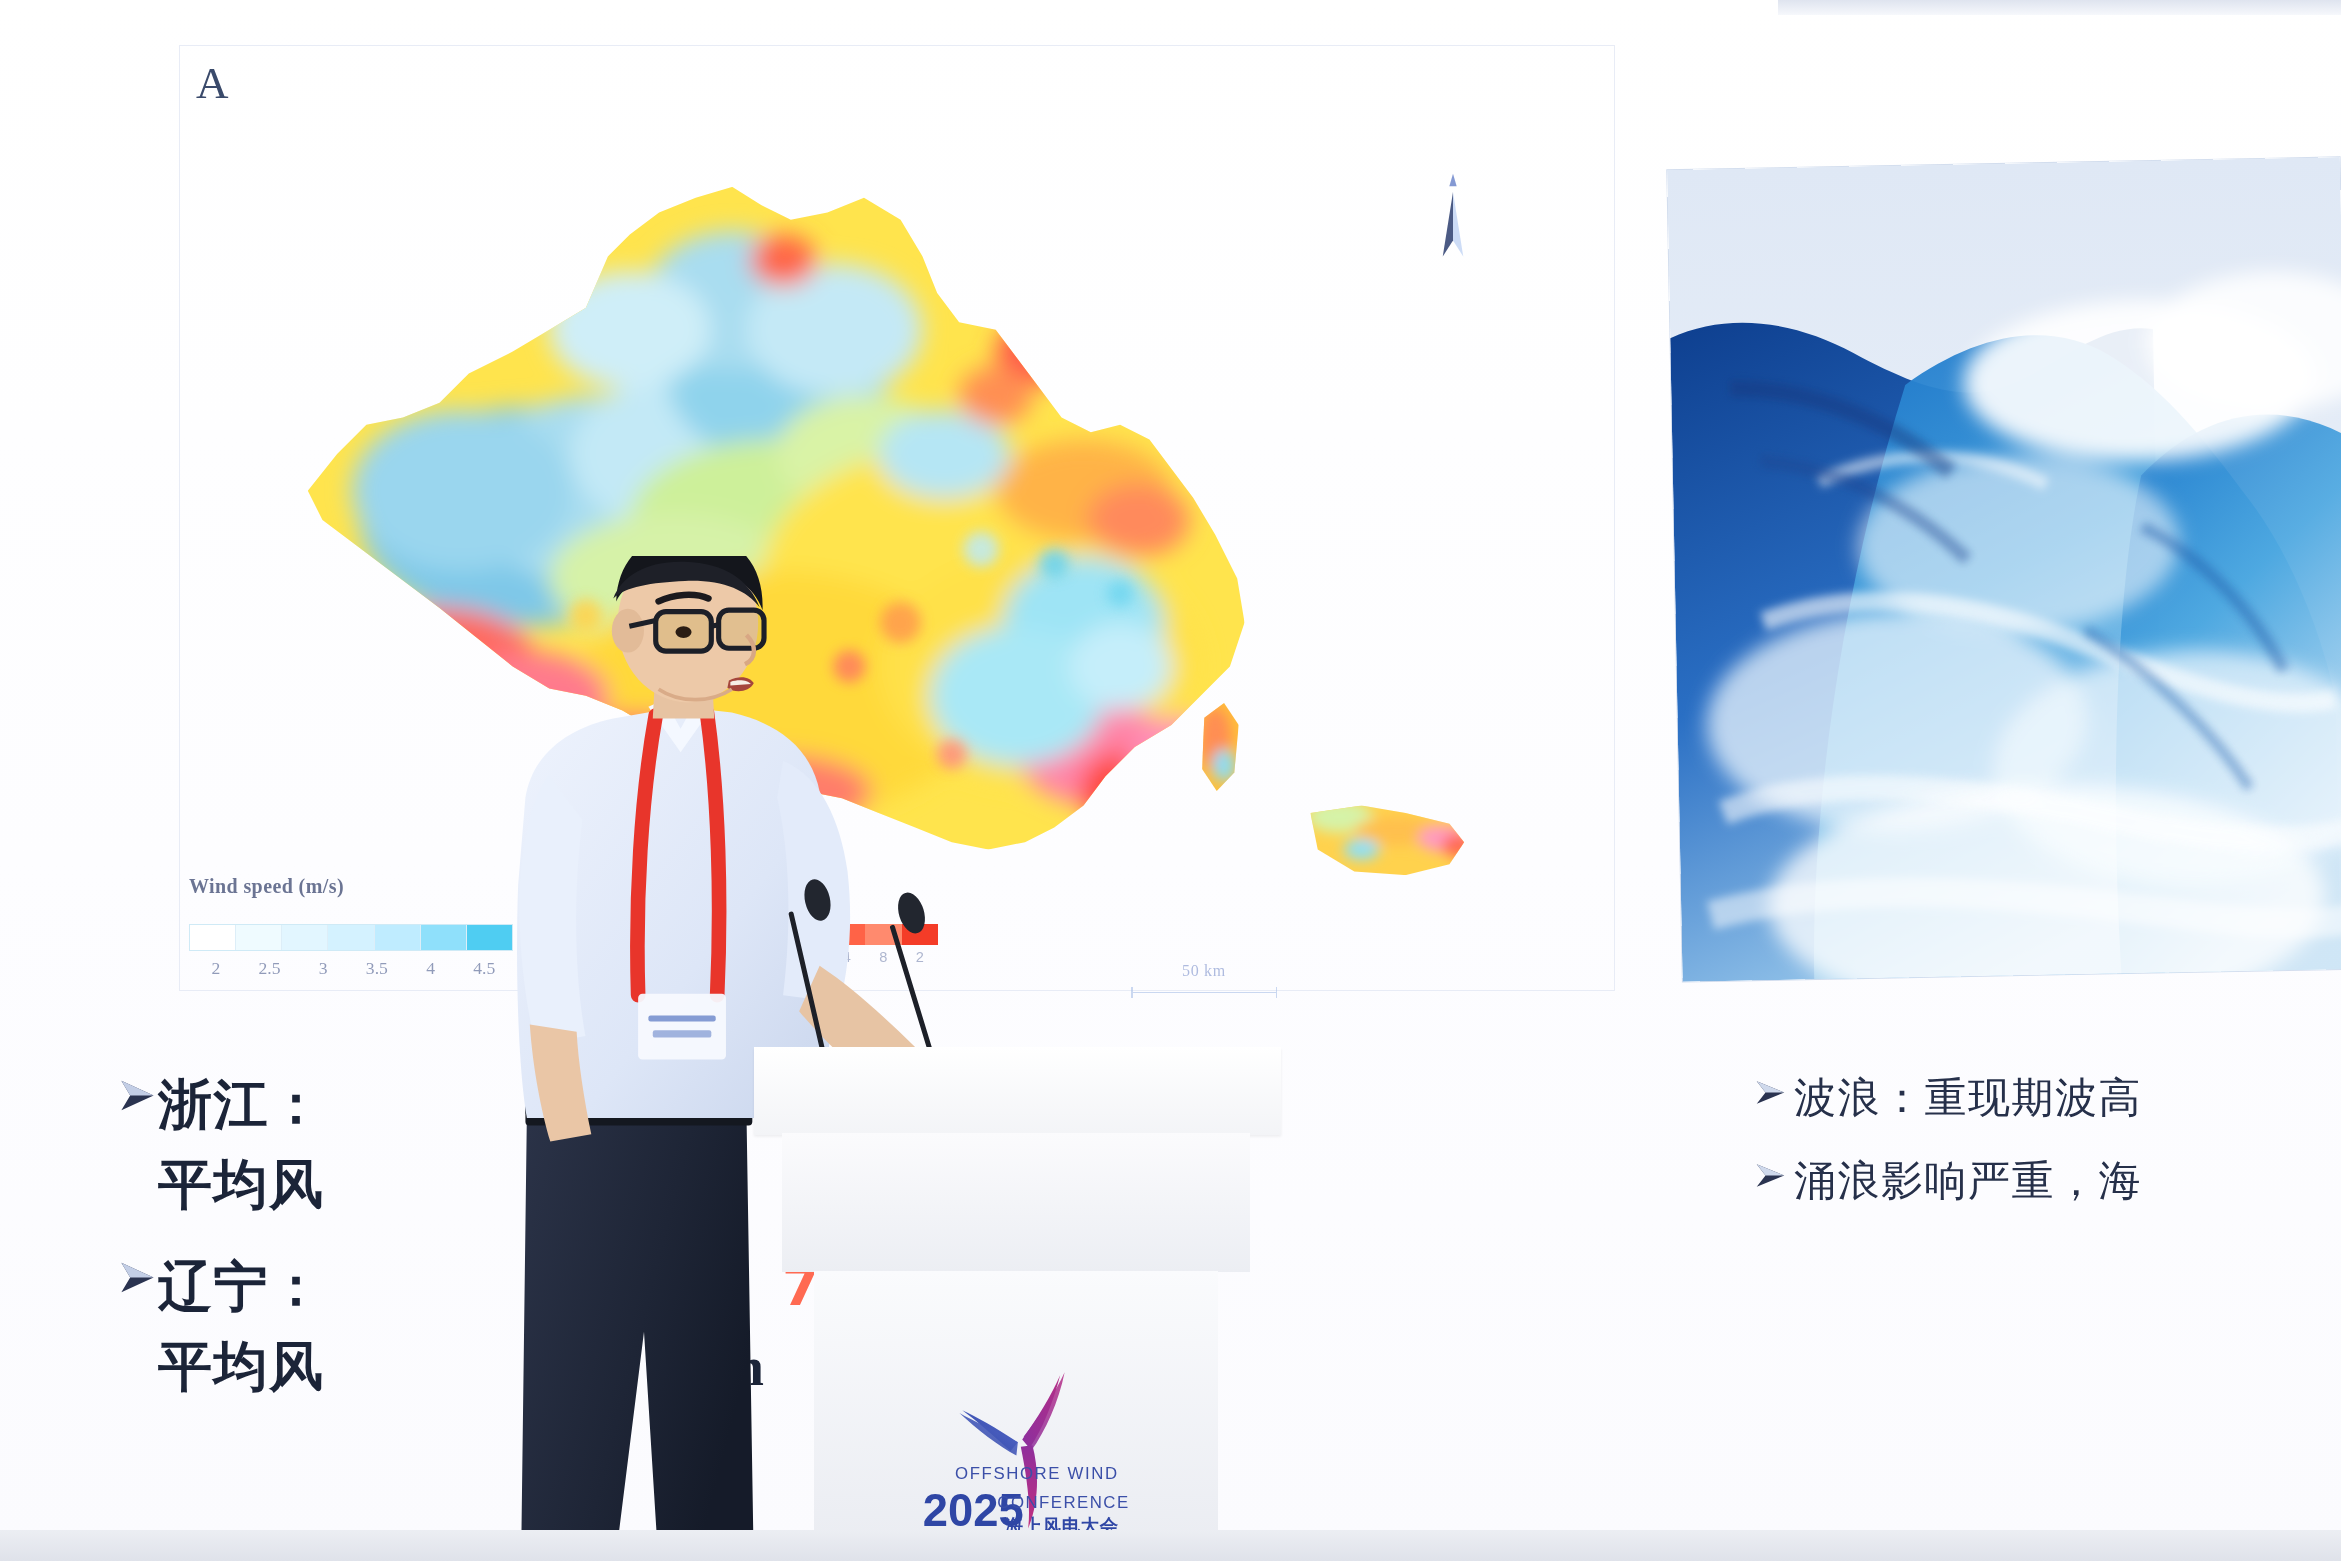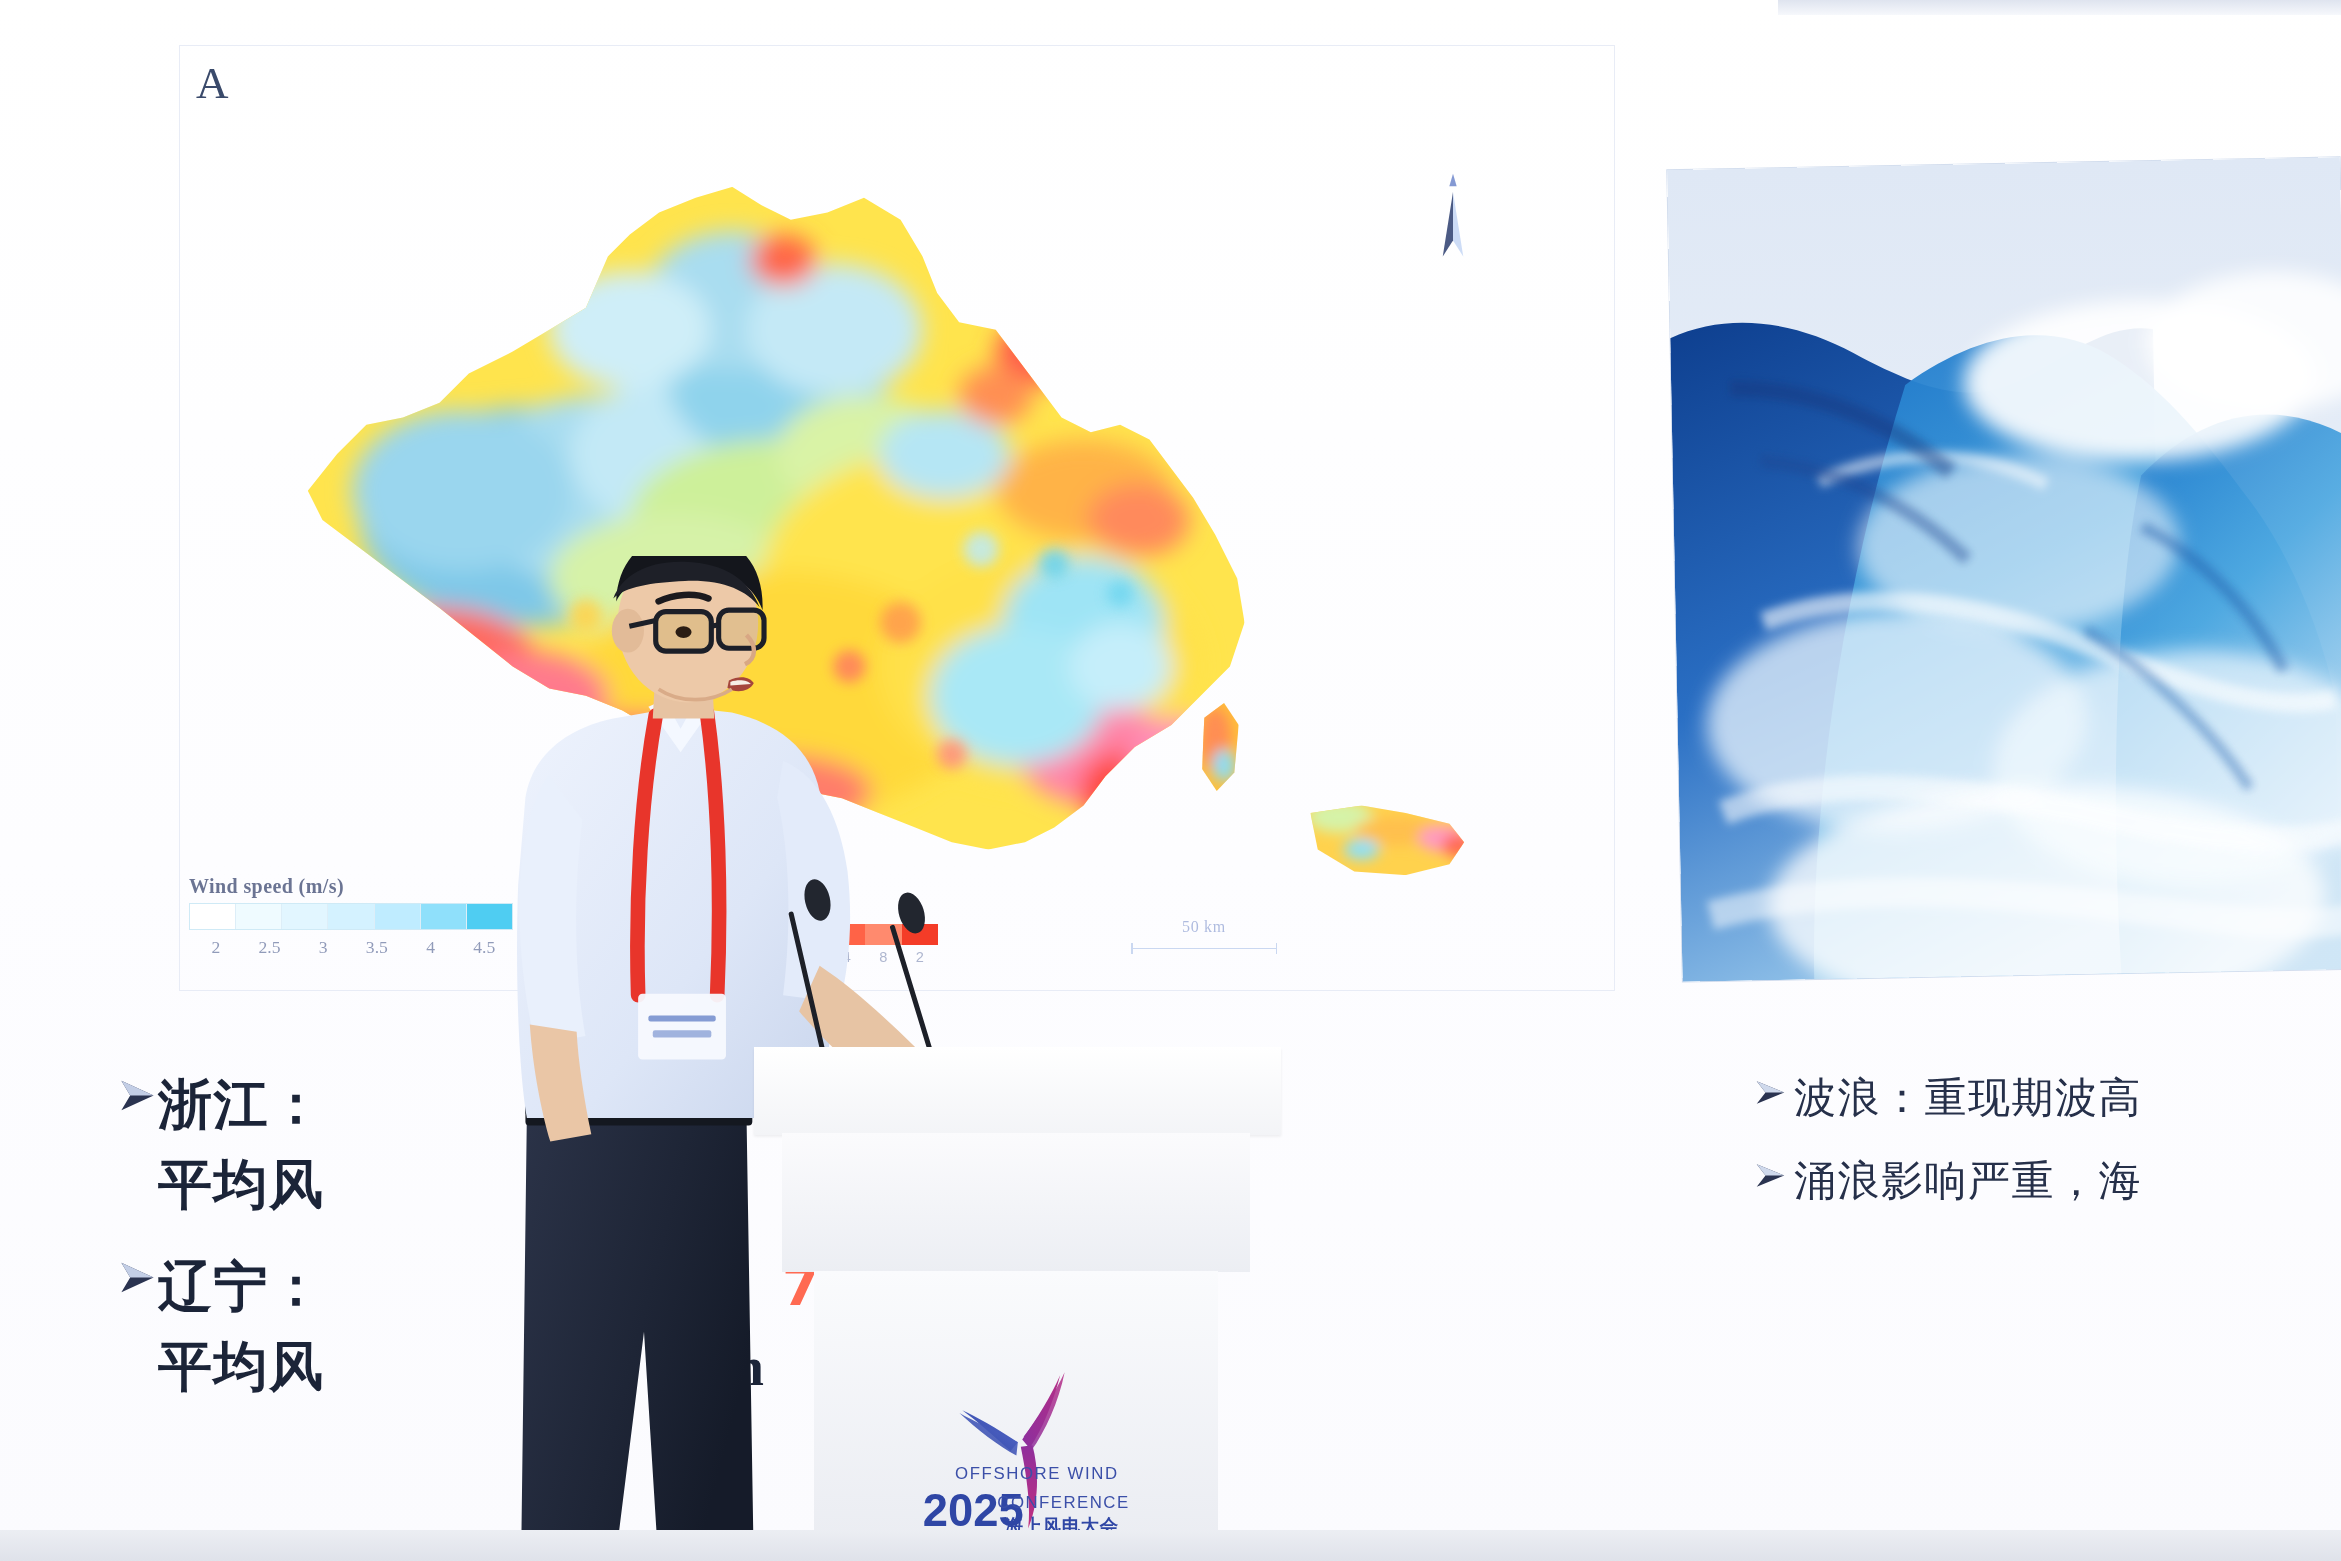--- a/index.html
+++ b/index.html
@@ -24,39 +24,39 @@
   .map-wrap{position:absolute;left:220px;top:110px;width:1288px;height:842px;}
   .map-svg{position:absolute;left:0;top:0;width:100%;height:100%;}
 
   
   .north{position:absolute;left:1420px;top:170px;width:66px;height:110px;}
 
   
   .legend{position:absolute;left:189px;top:875px;width:344px;}
   .legend-title{font-size:20px;color:#33406a;letter-spacing:0.4px;
       font-family:"Liberation Serif","DejaVu Serif",serif;font-weight:bold;
-      opacity:.72;margin-bottom:5px;}
+      opacity:.72;margin-bottom:26px;}
   .legend-bar{display:flex;width:322px;height:25px;border:0.7px solid #cfeaf6;}
   .legend-bar span{flex:1;border-right:0.7px solid #ddeef8;}
   .legend-bar span:last-child{border-right:none;}
   .legend-ticks{display:flex;width:322px;margin-top:6.6px;}
   .legend-ticks span{flex:1;text-align:center;font-size:17.6px;color:#4a5b8c;opacity:.6;
       font-family:"Liberation Serif","DejaVu Serif",serif;}
 
   
   .legend2{position:absolute;left:792px;top:924px;width:146px;}
   .legend2-bar{display:flex;width:146px;height:20.5px;}
   .legend2-bar span{flex:1;}
   .legend2-ticks{display:flex;width:146px;margin-top:4.4px;}
   .legend2-ticks span{flex:1;text-align:center;font-size:14.6px;color:#6d7ca8;opacity:.55;}
 
   
   .scalebar{position:absolute;left:1131px;top:918px;width:146px;text-align:center;}
   .scalebar-label{font-size:16px;color:#6f86c6;opacity:.55;letter-spacing:0.7px;
-      font-family:"Liberation Serif","DejaVu Serif",serif;}
+      font-family:"Liberation Serif","DejaVu Serif",serif;margin-top:44px;}
   .scalebar-line{margin-top:11.7px;height:1.5px;background:#a9c0e8;position:relative;opacity:.6;}
   .scalebar-line:before,.scalebar-line:after{content:"";position:absolute;top:-5.1px;
       width:1.5px;height:11.7px;background:#a9c0e8;}
   .scalebar-line:before{left:0;} .scalebar-line:after{right:0;}
 
   
   .wave-photo{position:absolute;left:1667px;top:170px;width:673px;height:812px;
      transform:rotate(-1.1deg);transform-origin:left top;overflow:hidden;
      box-shadow:0 0 0 0.7px rgba(190,205,230,.7);}
   .wave-svg{width:100%;height:100%;display:block;}

